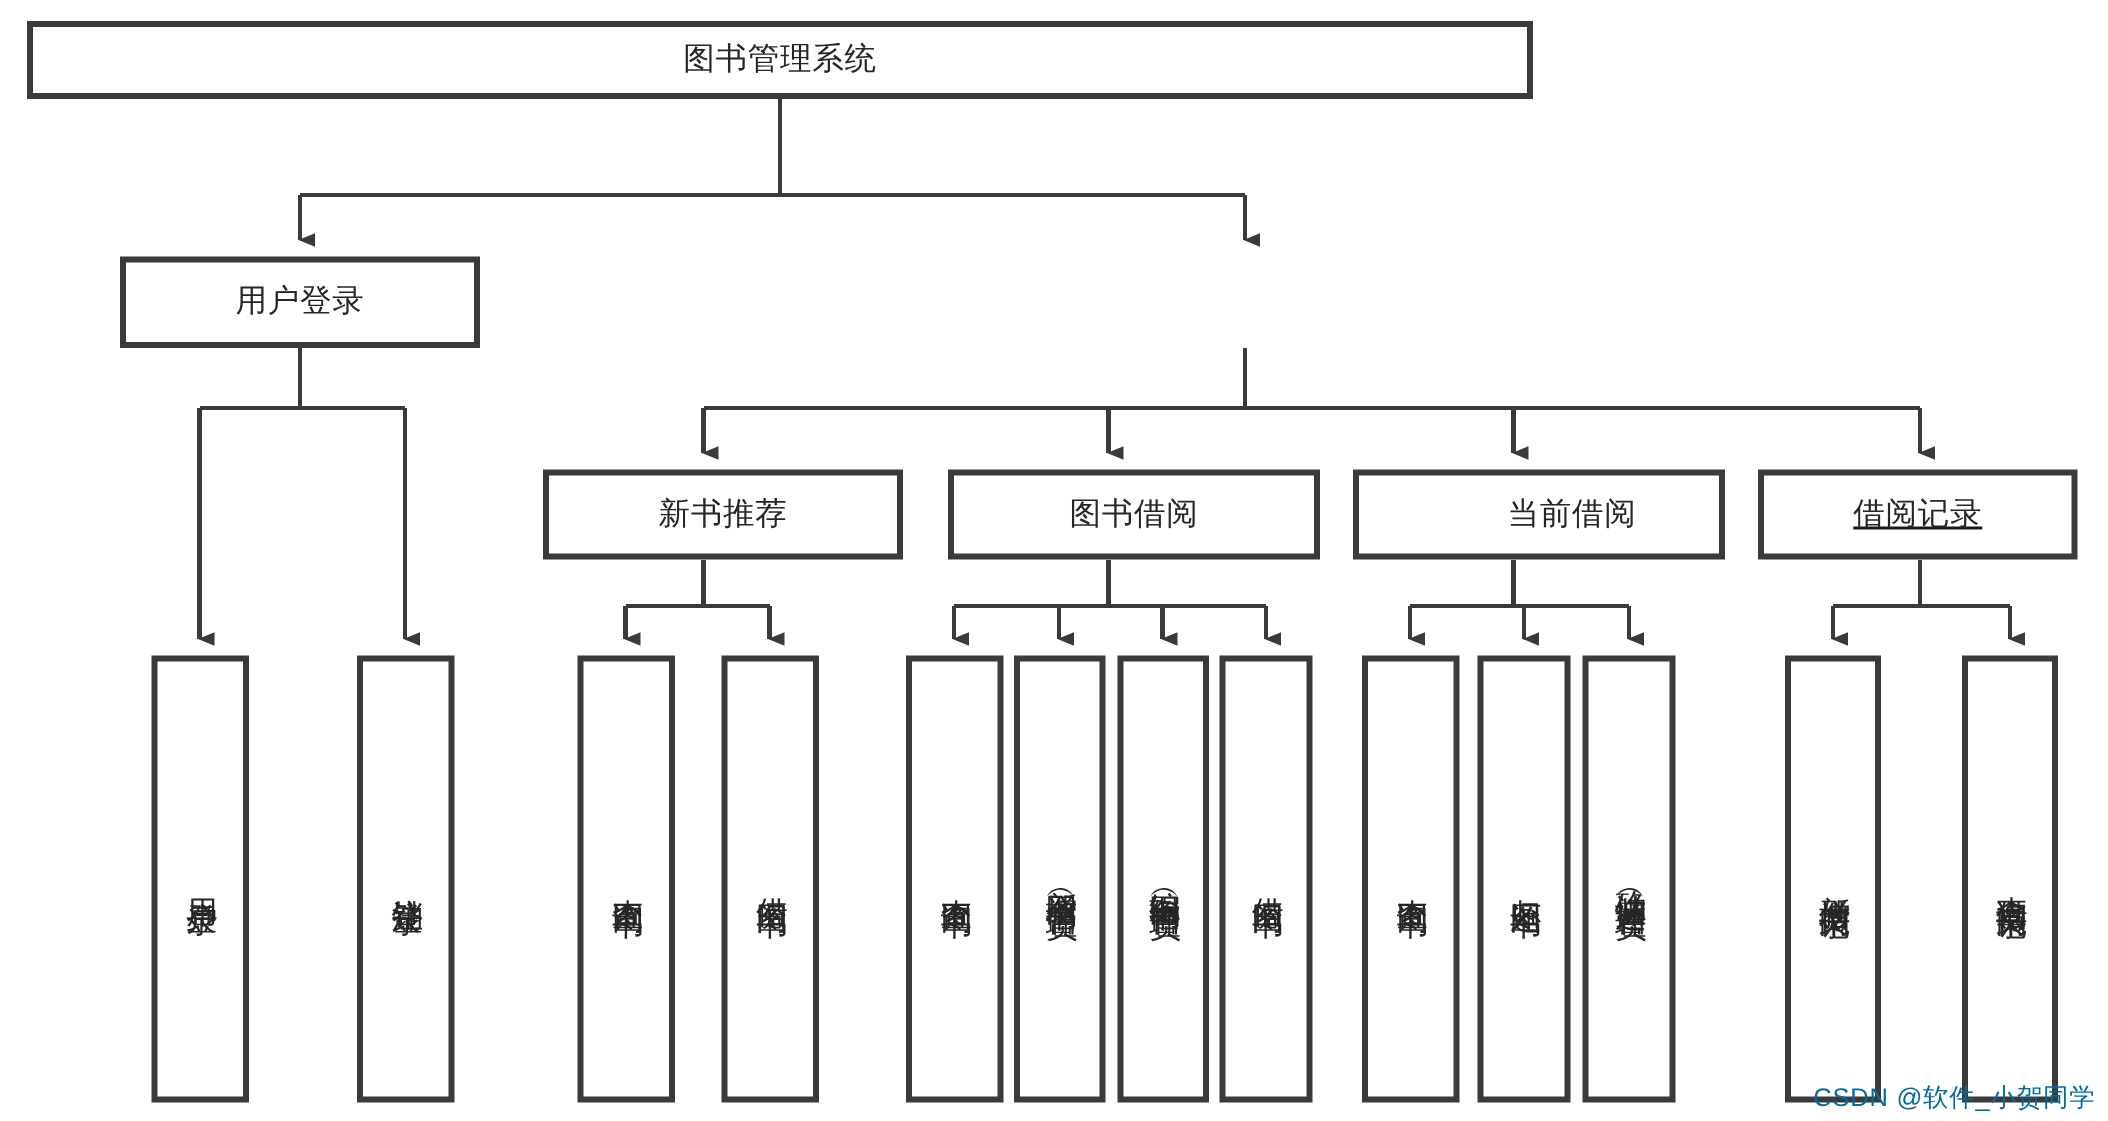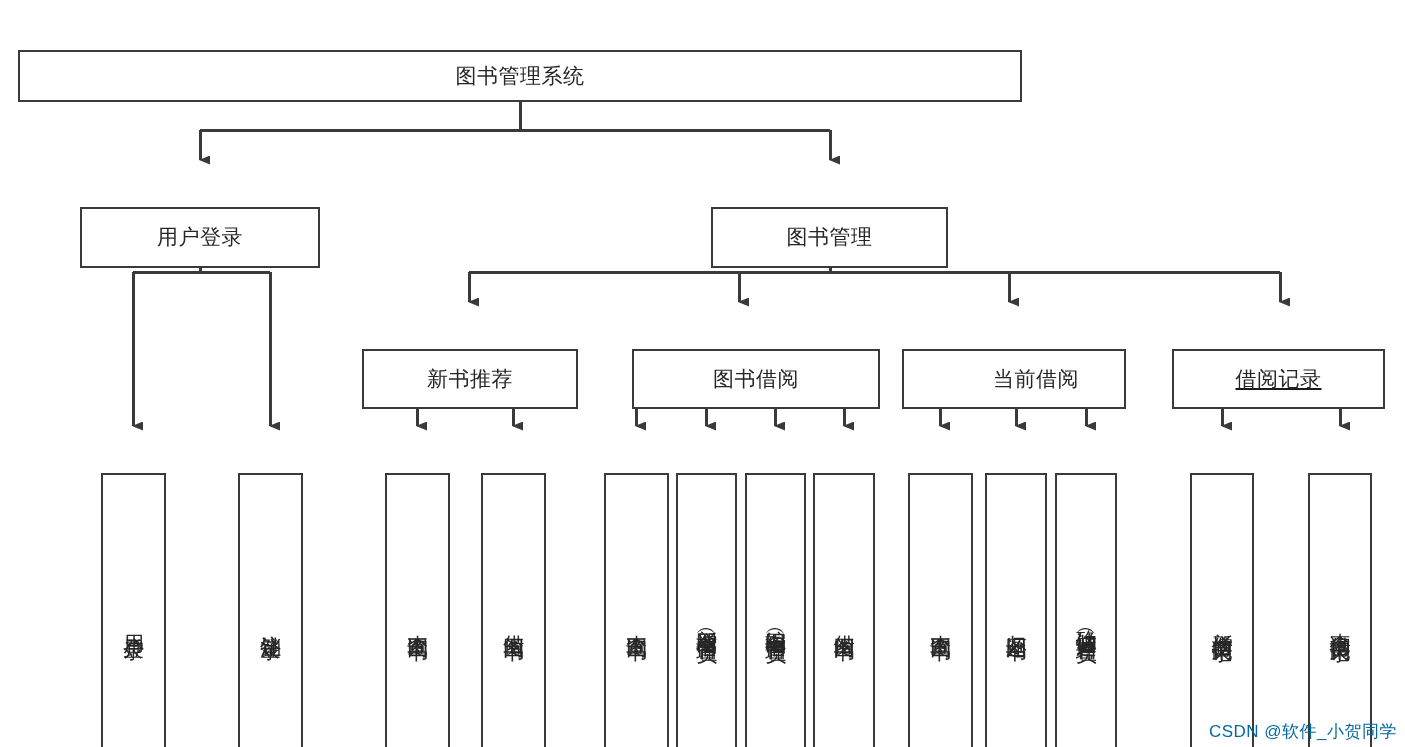--- a/index.html
+++ b/index.html
@@ -23,26 +23,25 @@
     left: 0;
     top: 0;
     width: 1405px;
     height: 747px;
     pointer-events: none;
   }
   .node {
     position: absolute;
     box-sizing: border-box;
     background: #ffffff;
-    border: 2px solid #a3a3a3;
+    border: 4px solid #a3a3a3;
     display: flex;
     align-items: center;
     justify-content: center;
     color: #1a1a1a;
-    margin-top: 36px;
   }
   .node-label {
     font-size: 21px;
     line-height: 1.18;
     letter-spacing: 0.5px;
     white-space: nowrap;
     color: #262626;
   }
   
   .node.horizontal .node-label {
@@ -129,31 +128,28 @@
     </g>
   </svg>
 
   <div class="node horizontal" style="left: 18px; top: 14px; width: 1004px; height: 52px; border-color: rgb(58, 58, 58); background: rgb(255, 255, 255);">
     <span class="node-label" style="color: rgb(38, 38, 38);">图书管理系统</span>
   </div>
 
   <div class="node horizontal" style="left: 80px; top: 171px; width: 240px; height: 61px; border-color: rgb(58, 58, 58); background: rgb(255, 255, 255);">
     <span class="node-label" style="color: rgb(38, 38, 38);">用户登录</span>
   </div>
-  <div class="node horizontal" style="left: 711px; top: 171px; width: 237px; height: 61px; border-color: rgb(58, 58, 58); background: rgb(255, 255, 255);">
-    <span class="node-label" style="color: rgb(38, 38, 38);">图书管理</span>
-  </div>
 
-  <div class="node horizontal" style="left: 362px; top: 313px; width: 216px; height: 60px; border-color: rgb(58, 58, 58); background: rgb(255, 255, 255);">
+  <div class="node horizontal" style="left: 362px; top: 313px; width: 240px; height: 60px; border-color: rgb(58, 58, 58); background: rgb(255, 255, 255);">
     <span class="node-label" style="color: rgb(38, 38, 38);">新书推荐</span>
   </div>
   <div class="node horizontal" style="left: 632px; top: 313px; width: 248px; height: 60px; border-color: rgb(58, 58, 58); background: rgb(255, 255, 255);">
     <span class="node-label" style="color: rgb(38, 38, 38);">图书借阅</span>
   </div>
-  <div class="node horizontal" style="left: 902px; top: 313px; width: 224px; height: 60px; border-color: rgb(58, 58, 58); background: rgb(255, 255, 255); padding-left: 44px;">
+  <div class="node horizontal" style="left: 902px; top: 313px; width: 248px; height: 60px; border-color: rgb(58, 58, 58); background: rgb(255, 255, 255); padding-left: 44px;">
     <span class="node-label" style="color: rgb(38, 38, 38);">当前借阅</span>
   </div>
   <div class="node horizontal" style="left: 1172px; top: 313px; width: 213px; height: 60px; border-color: rgb(58, 58, 58); background: rgb(255, 255, 255); text-decoration: underline;">
     <span class="node-label" style="color: rgb(38, 38, 38);">借阅记录</span>
   </div>
 
   <div class="node vertical" style="left: 101px; top: 437px; width: 65px; height: 298px; border-color: rgb(58, 58, 58); background: rgb(255, 255, 255);">
     <span class="node-label" style="color: rgb(38, 38, 38);">用户登录</span>
   </div>
   <div class="node vertical" style="left: 238px; top: 437px; width: 65px; height: 298px; border-color: rgb(58, 58, 58); background: rgb(255, 255, 255);">

